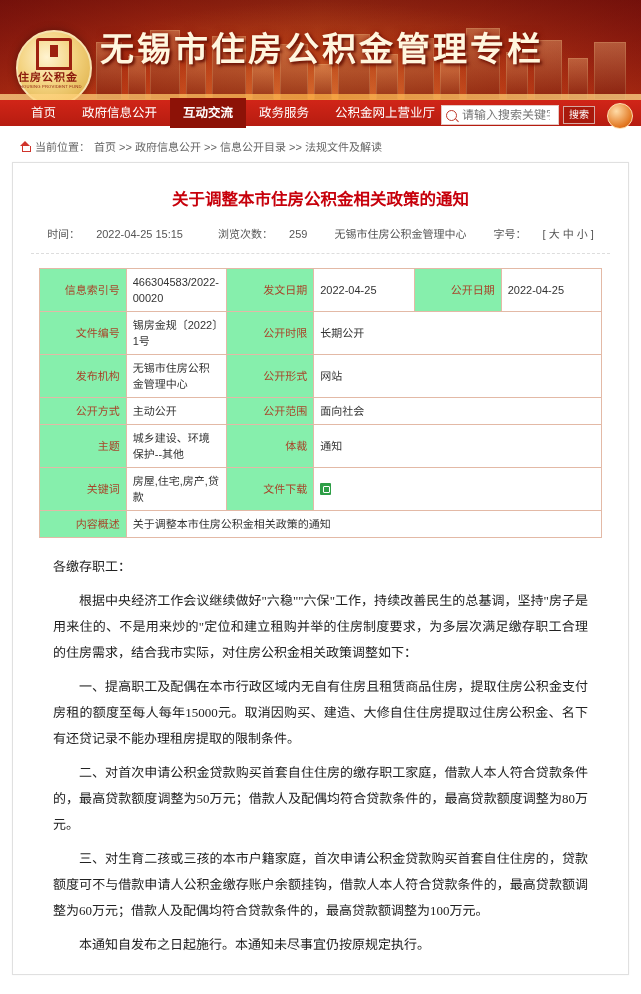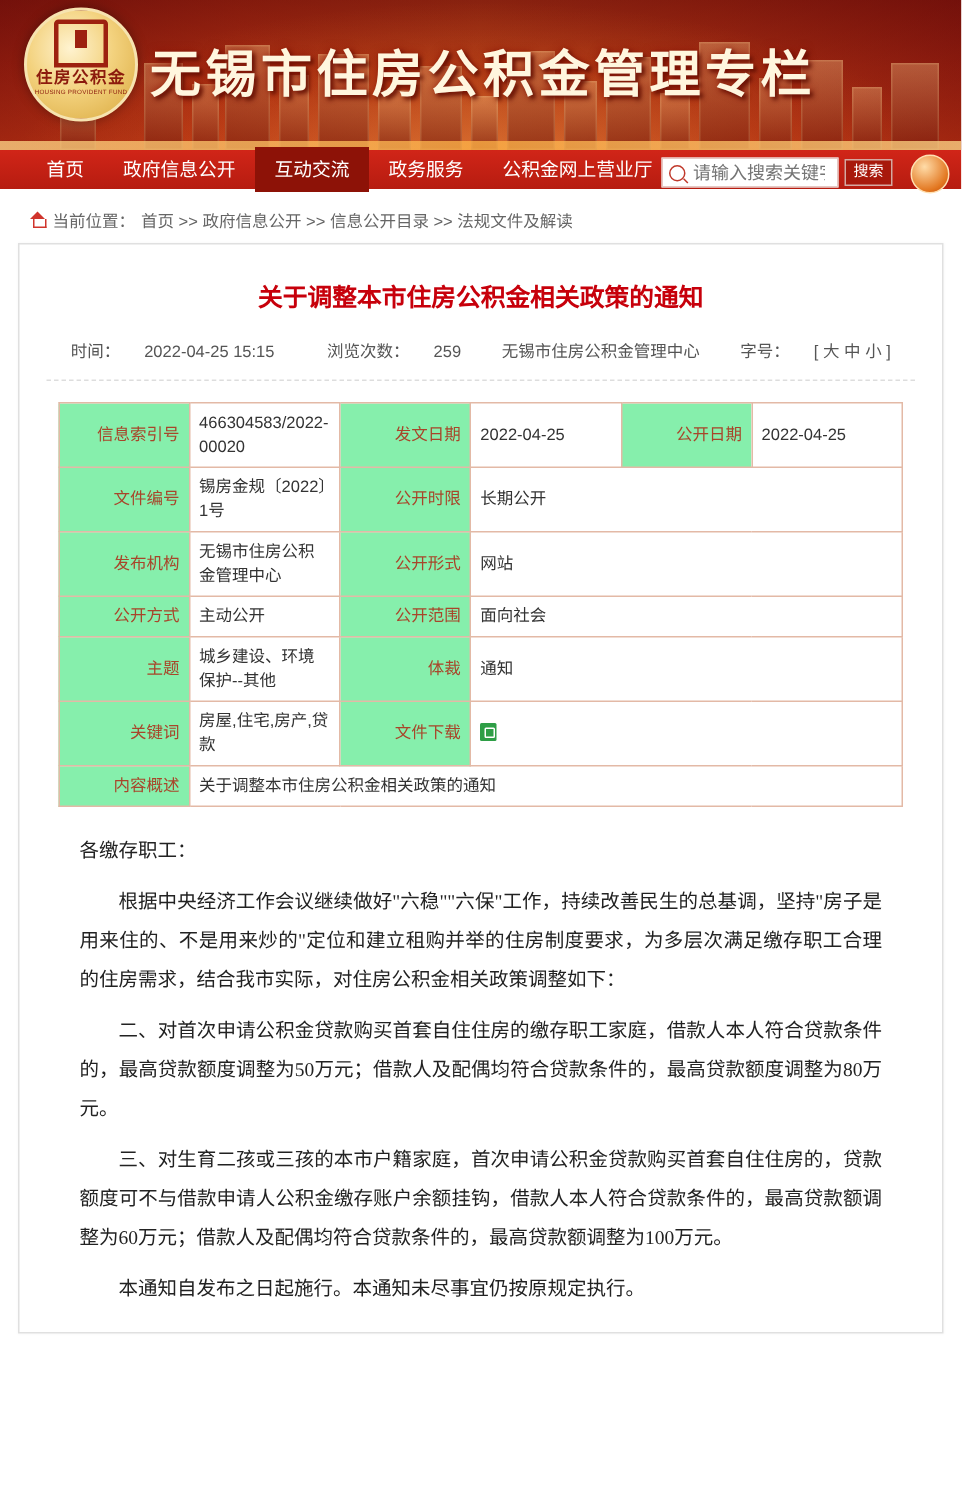--- a/index.html
+++ b/index.html
@@ -44,28 +44,28 @@
   }
   .bldg {
     position: absolute;
     bottom: 0;
     background: linear-gradient(180deg, rgba(255,205,140,0.35), rgba(120,25,10,0.65));
     box-shadow: inset 0 0 0 1px rgba(255,220,160,0.18);
   }
   .logo-badge {
     position: absolute;
     left: 16px;
-    top: 5px;
+    top: 30px;
     width: 72px;
     height: 72px;
     border-radius: 50%;
     background: radial-gradient(circle at 40% 35%, #fff3d0 0%, #f3d27e 45%, #d9a83c 100%);
     border: 2px solid #f6e3b0;
     box-shadow: 0 0 8px rgba(0,0,0,0.35);
-    text-align: center;
+    text-align: left;
     color: #8c1b0d;
   }
   .logo-mark {
     margin: 6px auto 1px;
     width: 30px;
     height: 26px;
     border: 3px solid #9d2110;
     border-radius: 3px 3px 0 0;
     position: relative;
   }
@@ -123,21 +123,21 @@
   }
   .nav-item {
     font-size: 12.5px;
     padding: 0 13px;
     line-height: 30px;
     white-space: nowrap;
     color: #ffffff;
   }
   .nav-item.active {
     background: #8d1207;
-    font-weight: normal;
+    font-weight: bold;
   }
   .nav-search {
     position: absolute;
     right: 46px;
     top: 5px;
     display: flex;
     align-items: center;
     height: 20px;
   }
   .nav-search .box {
@@ -414,20 +414,21 @@
       <tr>
         <td class="lbl">内容概述</td>
         <td class="val" colspan="5">关于调整本市住房公积金相关政策的通知</td>
       </tr>
     </tbody>
       </table>
 
     <div class="body-text">
       <p>各缴存职工：</p>
       <p class="indent">根据中央经济工作会议继续做好"六稳""六保"工作，持续改善民生的总基调，坚持"房子是用来住的、不是用来炒的"定位和建立租购并举的住房制度要求，为多层次满足缴存职工合理的住房需求，结合我市实际，对住房公积金相关政策调整如下：</p>
+      <p class="indent">一、提高职工及配偶在本市行政区域内无自有住房且租赁商品住房，提取住房公积金支付房租的额度至每人每年15000元。取消因购买、建造、大修自住住房提取过住房公积金、名下有还贷记录不能办理租房提取的限制条件。</p>
       <p class="indent">二、对首次申请公积金贷款购买首套自住住房的缴存职工家庭，借款人本人符合贷款条件的，最高贷款额度调整为50万元；借款人及配偶均符合贷款条件的，最高贷款额度调整为80万元。</p>
       <p class="indent">三、对生育二孩或三孩的本市户籍家庭，首次申请公积金贷款购买首套自住住房的，贷款额度可不与借款申请人公积金缴存账户余额挂钩，借款人本人符合贷款条件的，最高贷款额调整为60万元；借款人及配偶均符合贷款条件的，最高贷款额调整为100万元。</p>
       <p class="indent">本通知自发布之日起施行。本通知未尽事宜仍按原规定执行。</p>
 
     </div>
 
   </div>
 
 </div>
 

